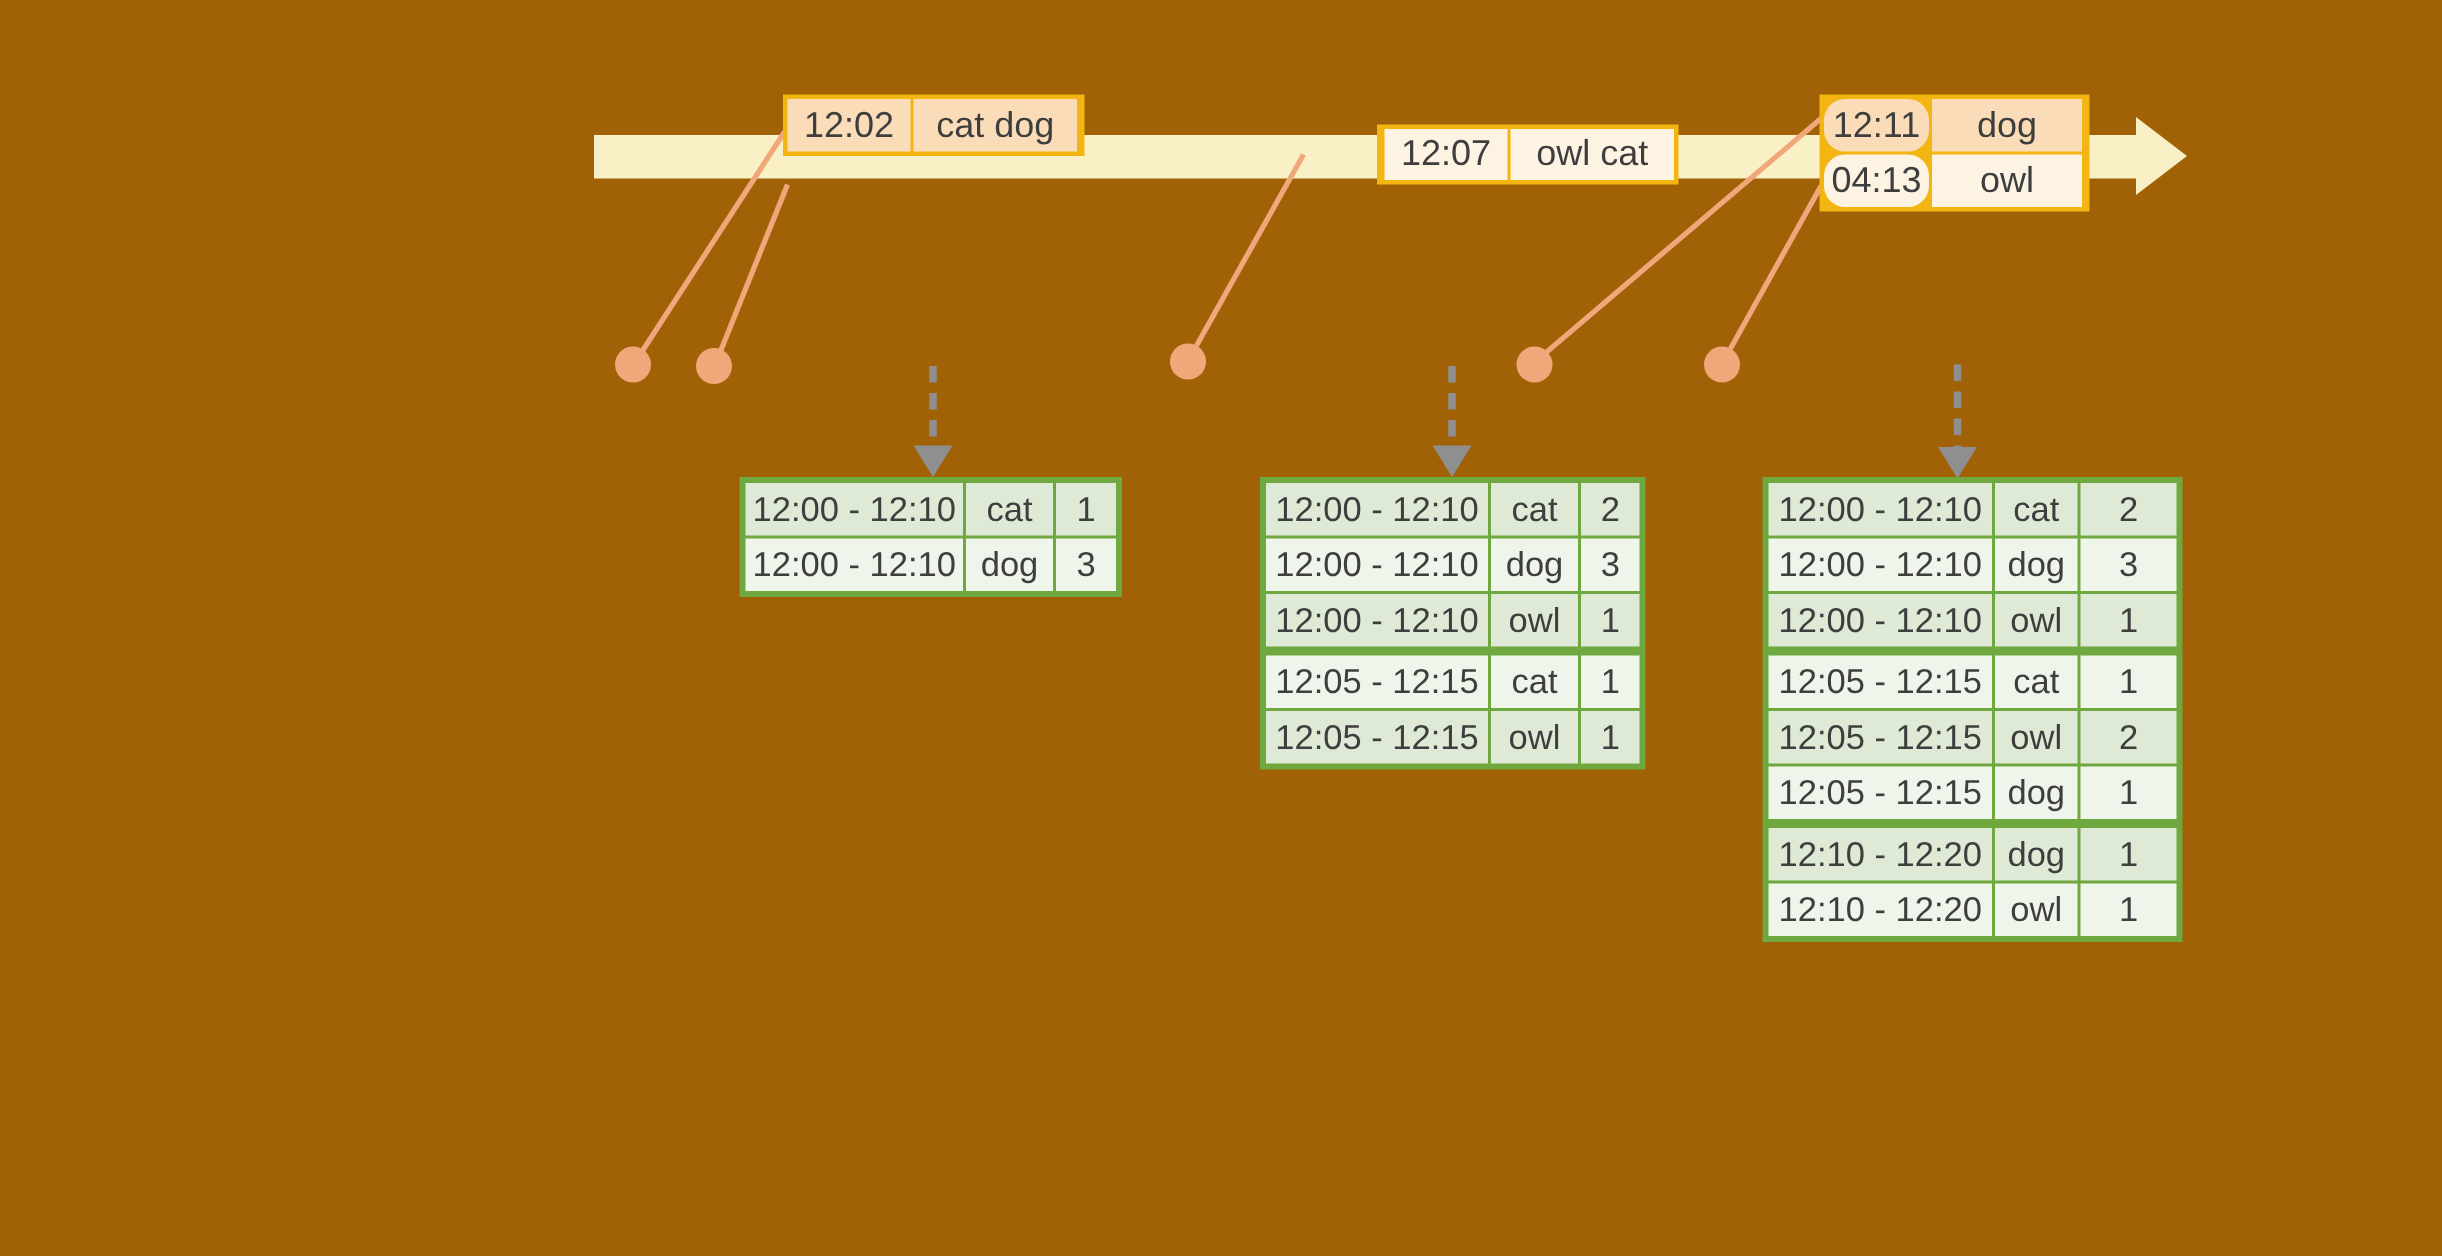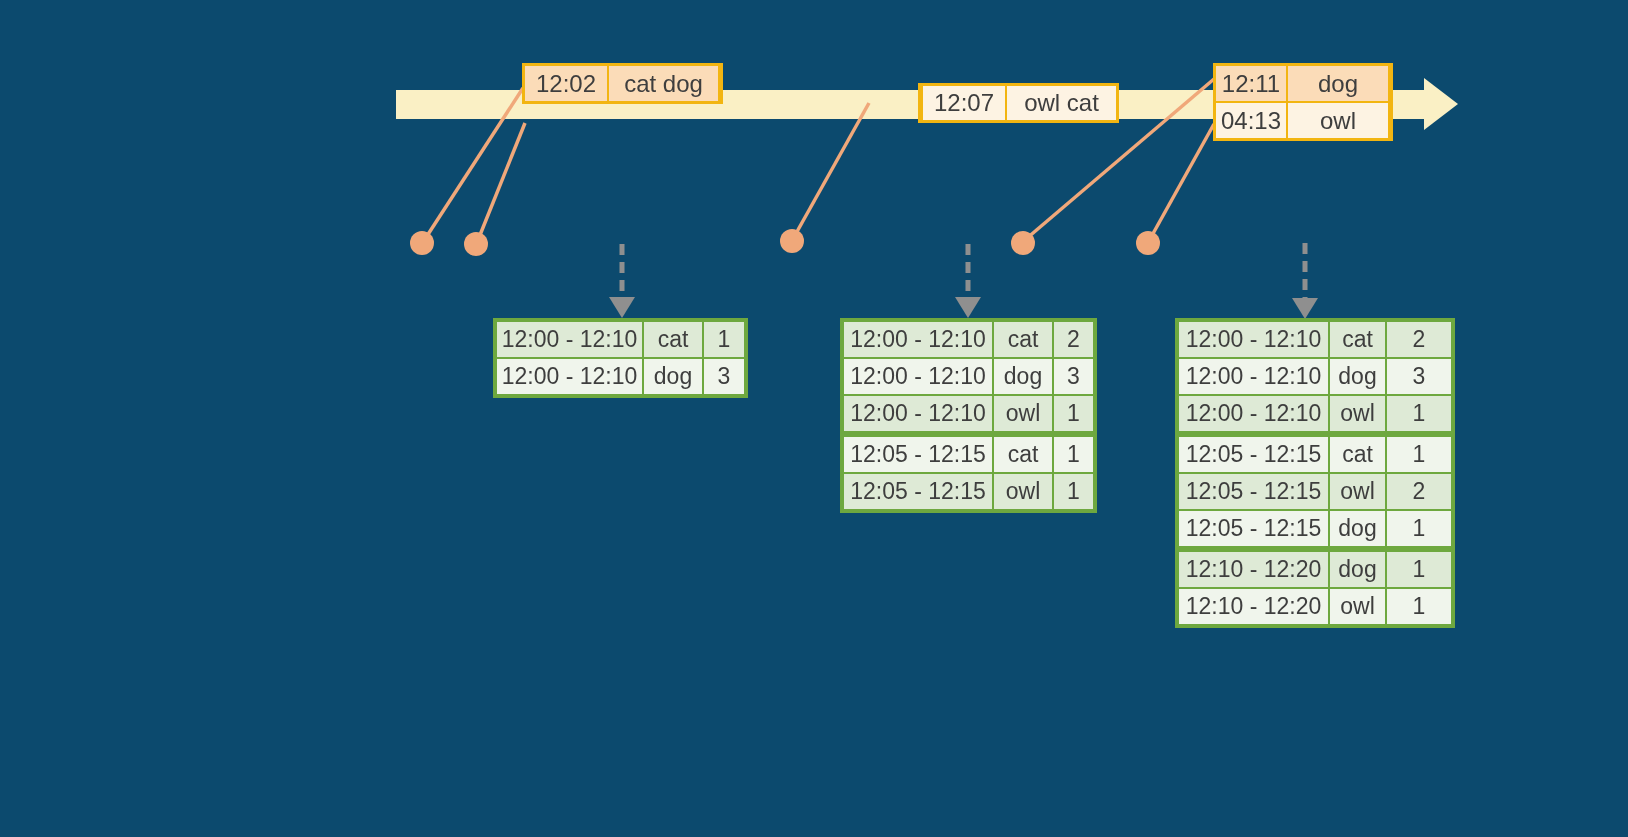--- a/index.html
+++ b/index.html
@@ -1,17 +1,17 @@
 <!DOCTYPE html>
 <html><head>
 <meta charset="utf-8">
 <style>
   html,body{margin:0;padding:0;background:#000;}
   #canvas{
-    position:relative;width:1628px;height:837px;background:#0c4a6e;
+    position:relative;width:1628px;height:837px;background:#a16207;
     font-family:"Liberation Sans","DejaVu Sans",sans-serif;overflow:hidden;
   }
   
   .band{position:absolute;left:396px;top:90px;width:1028px;height:29px;background:#FAF0C5;}
   .band-head{
     position:absolute;left:1424px;top:78px;width:0;height:0;
     border-top:26px solid transparent;border-bottom:26px solid transparent;
     border-left:34px solid #FAF0C5;
   }
   
@@ -19,21 +19,21 @@
   
   .etable{
     position:absolute;background:#F2B511;padding:3px;box-sizing:border-box;
     display:flex;flex-direction:column;gap:2px;
   }
   .etable .erow{display:flex;gap:2px;height:35px;}
   .etable.single .erow{height:34px;}
   .ecell{display:flex;align-items:center;justify-content:center;
     font-size:24px;color:#3E3E3E;}
   .et12 .time{width:82px;} .et12 .words{width:109px;}
-  .et3 .time{width:70px;}  .et3 .words{width:100px;}
+  .et3 .time{width:70px;border-radius:14px;}  .et3 .words{width:100px;}
   .peach{background:#FBDCB8;} .cream{background:#FDF3E3;}
   
   .rtable{
     position:absolute;background:#6EA83F;padding:4px;box-sizing:border-box;
     display:flex;flex-direction:column;gap:2px;
   }
   .rtable .rrow{display:flex;gap:2px;height:35px;}
   .rtable .rrow.group-start{margin-top:4px;}
   .rcell{display:flex;align-items:center;justify-content:center;
     font-size:23px;color:#3E3E3E;}

